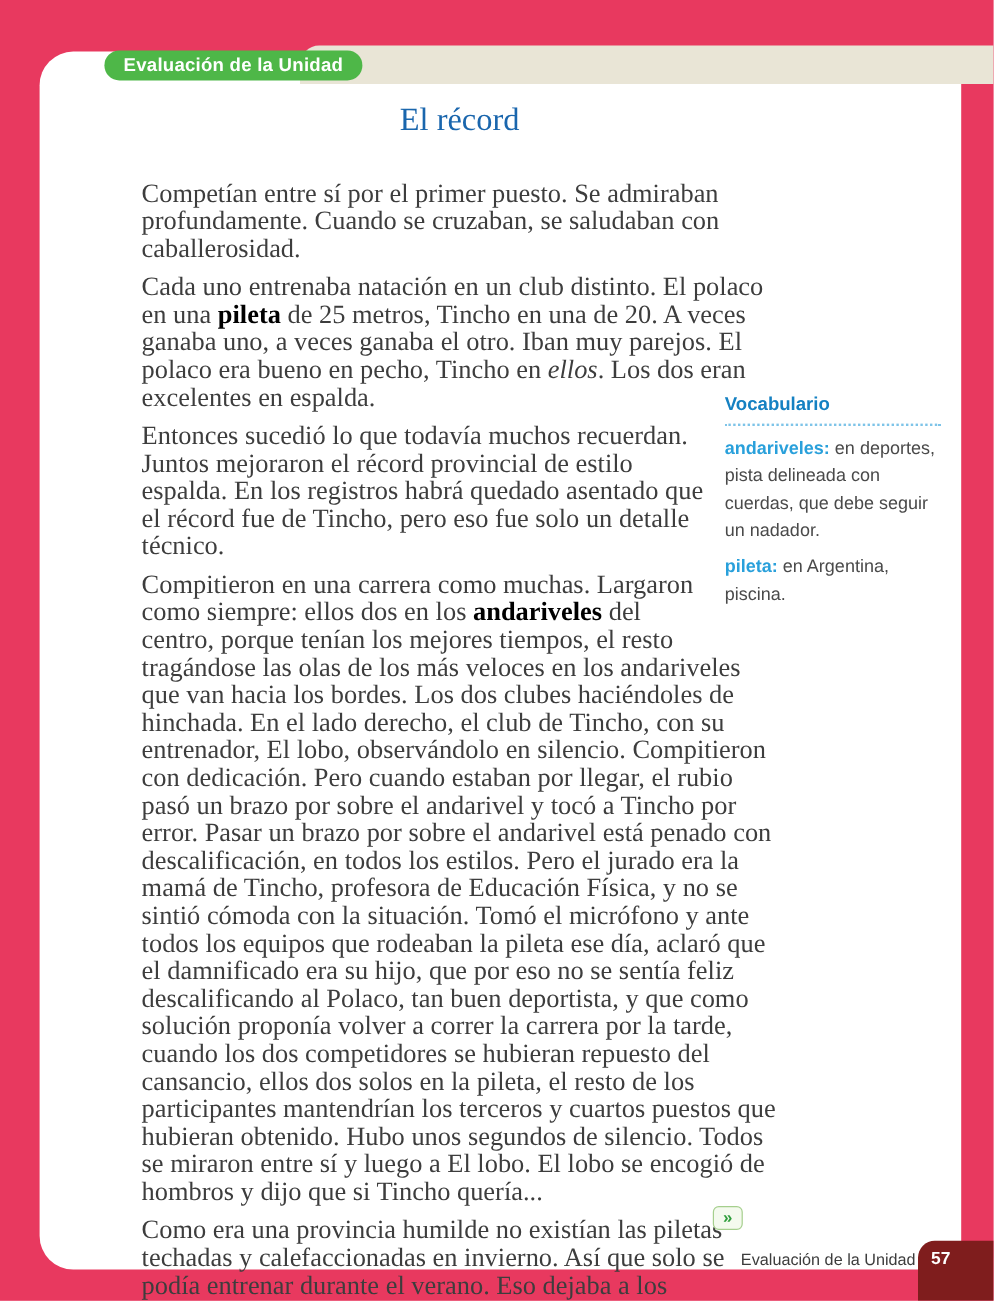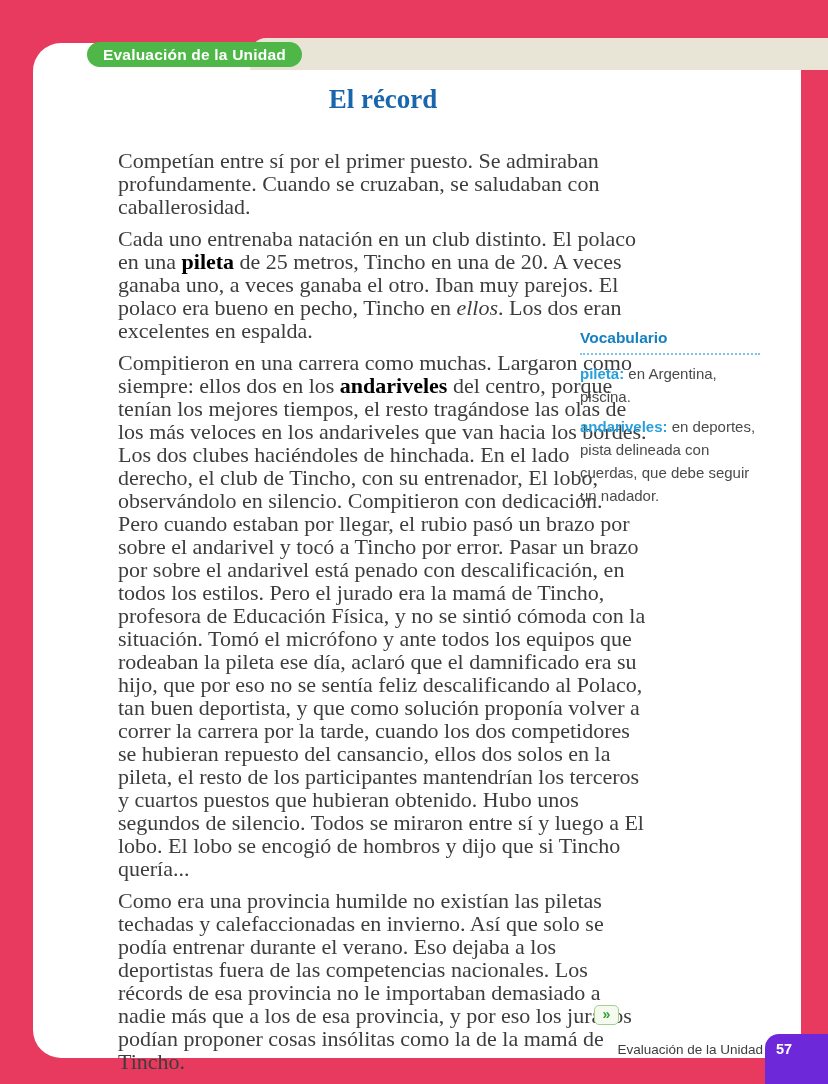--- a/index.html
+++ b/index.html
@@ -20,32 +20,32 @@
     position:absolute;left:87px;top:42px;height:25px;line-height:25px;
     padding:0 16px;background:#4eb748;border-radius:13px;
     color:#ffffff;font-weight:bold;font-size:15.5px;letter-spacing:.2px;
   }
   .content{
     position:absolute;left:118px;top:84px;width:530px;
     font-family:"Liberation Serif","DejaVu Serif",serif;color:#3d3d3d;
   }
   .story-title{
     margin:0;text-align:center;font-size:27px;line-height:30px;
-    font-weight:bold;color:#1a66ad;
+    font-weight:normal;color:#1a66ad;
   }
   .story-author{
     margin:14px 0 0 0;text-align:center;font-size:14px;line-height:21px;
     color:#ffffff;
   }
   .story-text{font-size:22px;line-height:23px;}
   .story-text p{margin:0 0 9px 0;}
   .story-text .term{color:#000000;font-weight:bold;}
   .vocab-spacer{float:right;width:52px;height:170px;}
   .vocab-box{
-    position:absolute;left:580px;top:326px;width:180px;
+    position:absolute;left:604px;top:326px;width:180px;
     font-size:15px;line-height:23px;color:#4a4a4a;
   }
   .vocab-heading{
     font-weight:bold;font-size:15.5px;color:#1581c2;
     padding-bottom:4px;border-bottom:2px dotted #7ec4e8;margin:0;
   }
   .vocab-entry{margin:7px 0 0 0;}
   .vocab-entry .vterm{font-weight:bold;color:#29a0db;}
   .next-button{
     position:absolute;left:594px;top:1005px;width:25px;height:20px;
@@ -53,21 +53,21 @@
     box-sizing:border-box;text-align:center;cursor:pointer;
   }
   .next-button .glyph{
     display:block;font-size:14px;line-height:16px;font-weight:bold;color:#2f9e3c;
   }
   .footer-label{
     position:absolute;right:65px;top:1042px;font-size:13.5px;color:#3c3c3c;
   }
   .page-badge{
     position:absolute;left:765px;top:1034px;width:63px;height:50px;
-    background:#6d28d9;border-top-left-radius:14px;box-sizing:border-box;
+    background:#7f1d1d;border-top-left-radius:14px;box-sizing:border-box;
   }
   .page-badge .num{
     display:block;margin-top:7px;width:38px;text-align:center;
     color:#ffffff;font-weight:bold;font-size:14.5px;
   }
 </style>
 </head>
 <body>
 
 <div class="white-card"></div>
@@ -76,30 +76,31 @@
 <div class="unit-badge">
   <span>Evaluación de la Unidad</span>
 </div>
 
 <div class="content">
   <h1 class="story-title">El récord</h1>
   <div class="story-author">Cristina Macjus, argentina</div>
   <div class="story-text">
       <p>Competían entre sí por el primer puesto. Se admiraban profundamente. Cuando se cruzaban, se saludaban con caballerosidad.</p>
       <p>Cada uno entrenaba natación en un club distinto. El polaco en una <b class="term">pileta</b> de 25 metros, Tincho en una de 20. A veces ganaba uno, a veces ganaba el otro. Iban muy parejos. El polaco era bueno en pecho, Tincho en <i>ellos</i>. Los dos eran excelentes en espalda.</p>
+      <p><span class="vocab-spacer"></span>Entonces sucedió lo que todavía muchos recuerdan. Juntos mejoraron el récord provincial de estilo espalda. En los registros habrá quedado asentado que el récord fue de Tincho, pero eso fue solo un detalle técnico.</p>
       <p>Compitieron en una carrera como muchas. Largaron como siempre: ellos dos en los <b class="term">andariveles</b> del centro, porque tenían los mejores tiempos, el resto tragándose las olas de los más veloces en los andariveles que van hacia los bordes. Los dos clubes haciéndoles de hinchada. En el lado derecho, el club de Tincho, con su entrenador, El lobo, observándolo en silencio. Compitieron con dedicación. Pero cuando estaban por llegar, el rubio pasó un brazo por sobre el andarivel y tocó a Tincho por error. Pasar un brazo por sobre el andarivel está penado con descalificación, en todos los estilos. Pero el jurado era la mamá de Tincho, profesora de Educación Física, y no se sintió cómoda con la situación. Tomó el micrófono y ante todos los equipos que rodeaban la pileta ese día, aclaró que el damnificado era su hijo, que por eso no se sentía feliz descalificando al Polaco, tan buen deportista, y que como solución proponía volver a correr la carrera por la tarde, cuando los dos competidores se hubieran repuesto del cansancio, ellos dos solos en la pileta, el resto de los participantes mantendrían los terceros y cuartos puestos que hubieran obtenido. Hubo unos segundos de silencio. Todos se miraron entre sí y luego a El lobo. El lobo se encogió de hombros y dijo que si Tincho quería...</p>
       <p>Como era una provincia humilde no existían las piletas techadas y calefaccionadas en invierno. Así que solo se podía entrenar durante el verano. Eso dejaba a los deportistas fuera de las competencias nacionales. Los récords de esa provincia no le importaban demasiado a nadie más que a los de esa provincia, y por eso los jurados podían proponer cosas insólitas como la de la mamá de Tincho.</p>
     </div>
 </div>
 
 <div class="vocab-box">
   <p class="vocab-heading">Vocabulario</p>
   <div>
+      <p class="vocab-entry"><span class="vterm">andariveles:</span><span> en deportes, pista delineada con cuerdas, que debe seguir un nadador.</span></p>
       <p class="vocab-entry"><span class="vterm">pileta:</span><span> en Argentina, piscina.</span></p>
-      <p class="vocab-entry"><span class="vterm">andariveles:</span><span> en deportes, pista delineada con cuerdas, que debe seguir un nadador.</span></p>
     </div>
 </div>
 
 <div class="next-button">
   <span class="glyph">»</span>
 </div>
 
 <div class="footer-label">Evaluación de la Unidad</div>
 
 <div class="page-badge">

